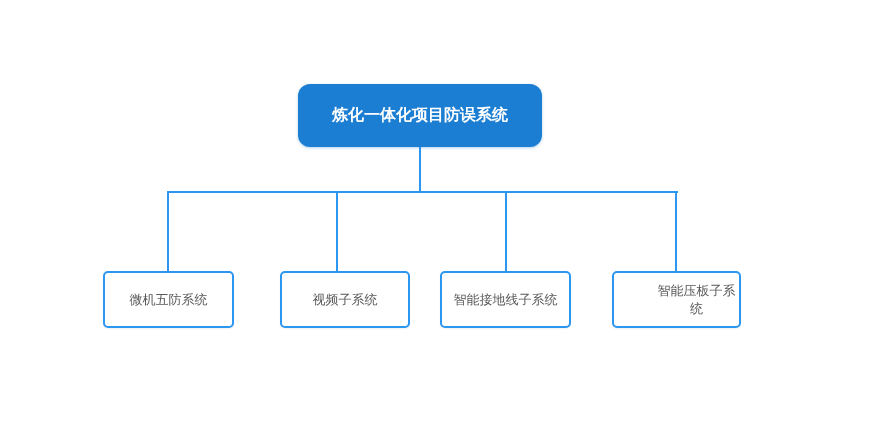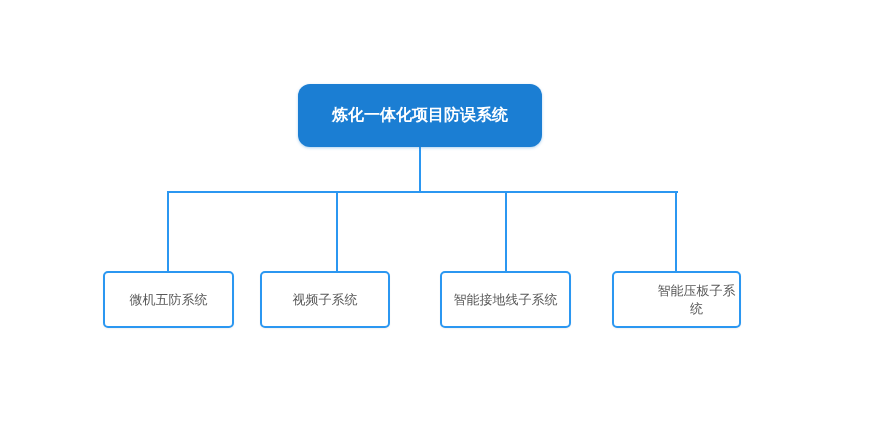--- a/index.html
+++ b/index.html
@@ -44,21 +44,21 @@
     top: 271px;
     height: 57px;
     background: #ffffff;
     border: 2px solid var(--child-border);
     border-radius: 5px;
     color: var(--child-text);
     font-size: 13px;
     box-shadow: 0 1px 2px rgba(0, 0, 0, 0.06);
   }
   .c1 { left: 103px; width: 131px; }
-  .c2 { left: 260px; width: 130px; }
+  .c2 { left: 280px; width: 130px; }
   .c3 { left: 440px; width: 131px; }
   .c4 { left: 612px; width: 129px; padding-left: 40px; }
   .line {
     position: absolute;
     background: var(--connector);
   }
   .line-v { width: 2px; }
   .line-h { height: 2px; }
   .stub   { left: 419px; top: 147px; height: 45px; }
   .rail   { left: 167px; top: 191px; width: 511px; }

